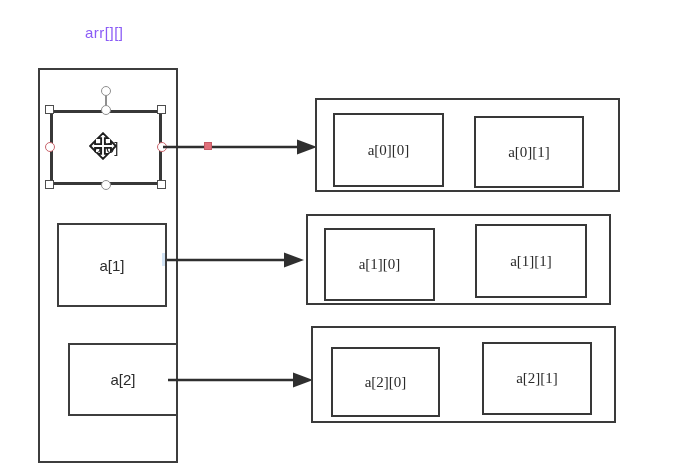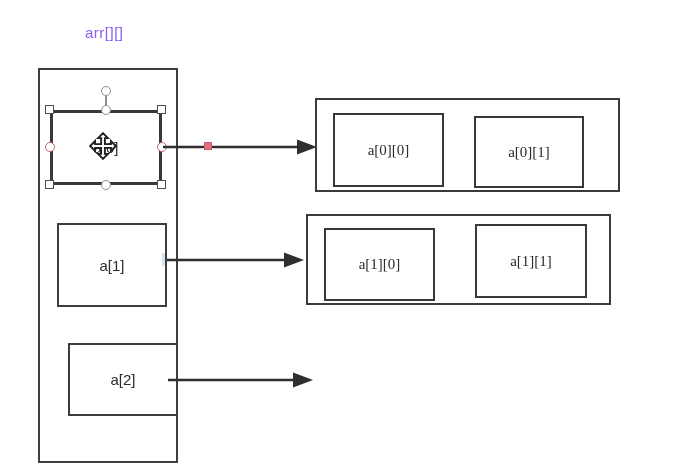--- a/index.html
+++ b/index.html
@@ -122,14 +122,22 @@
 
   <div class="abs row-box row-1">
     <div class="row-cell r1c0">
       <span>a[1][0]</span>
     </div>
     <div class="row-cell r1c1">
       <span>a[1][1]</span>
     </div>
   </div>
 
+  <div class="abs row-box row-2">
+    <div class="row-cell r2c0">
+      <span>a[2][0]</span>
+    </div>
+    <div class="row-cell r2c1">
+      <span>a[2][1]</span>
+    </div>
+  </div>
 
 </div>
 
 </body></html>

